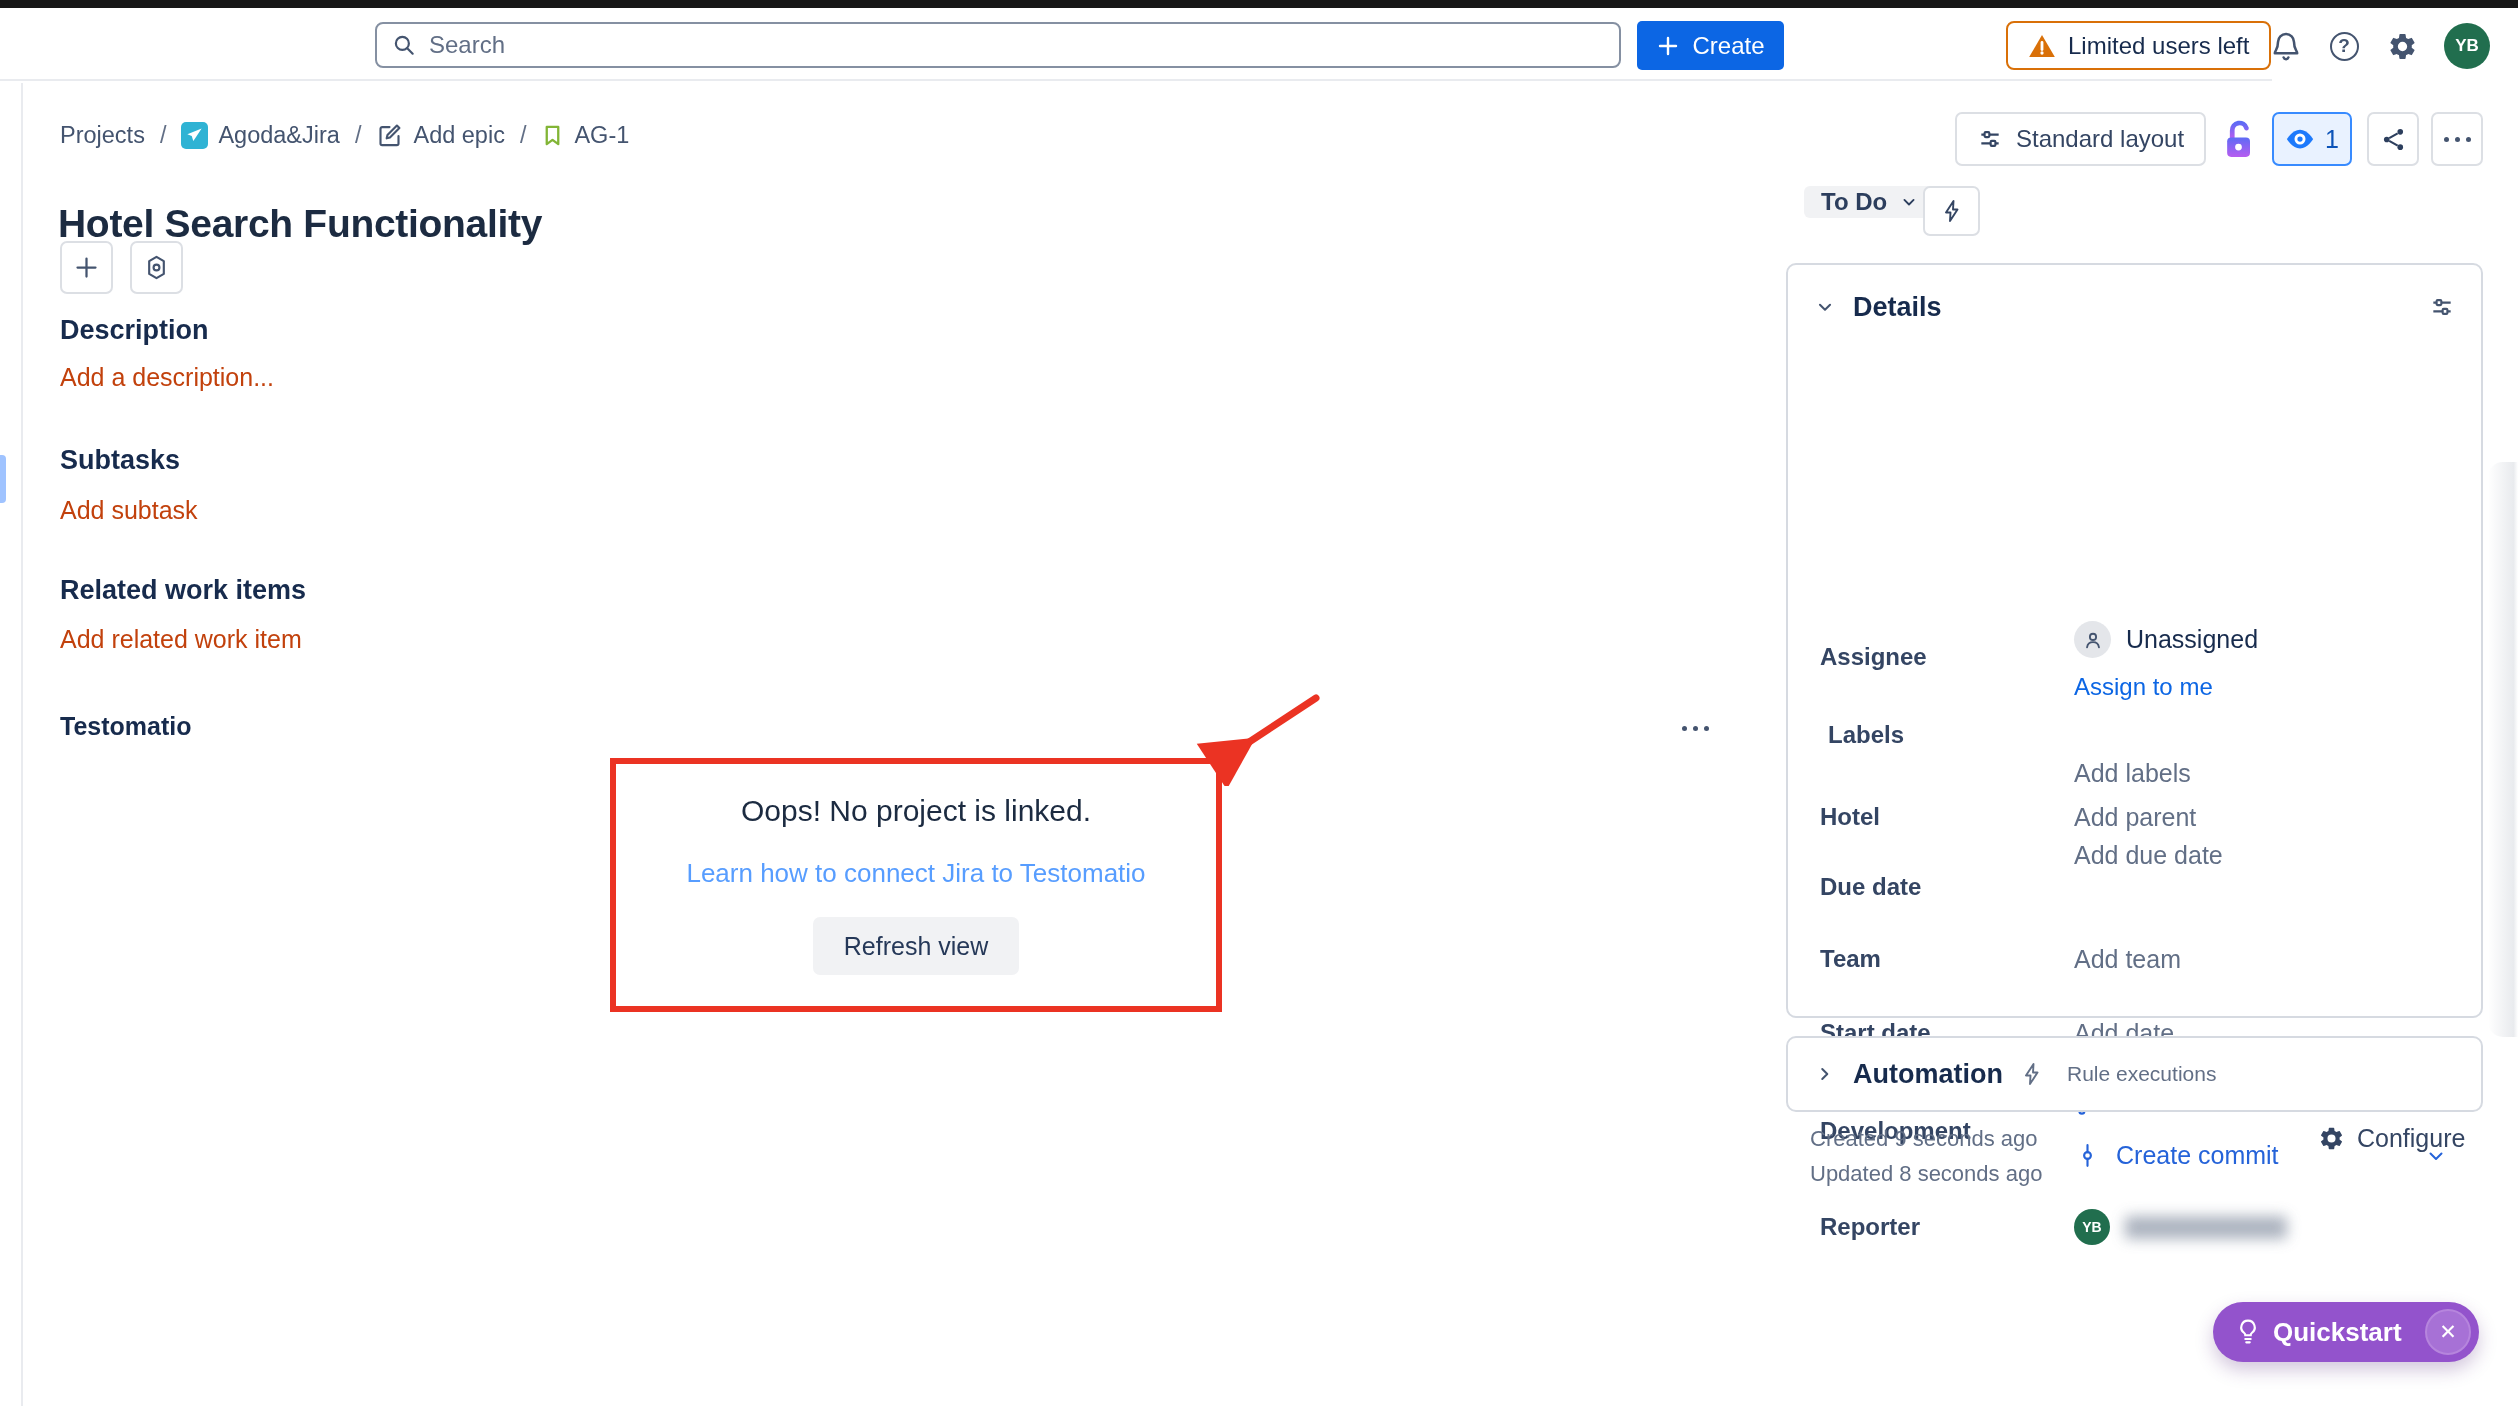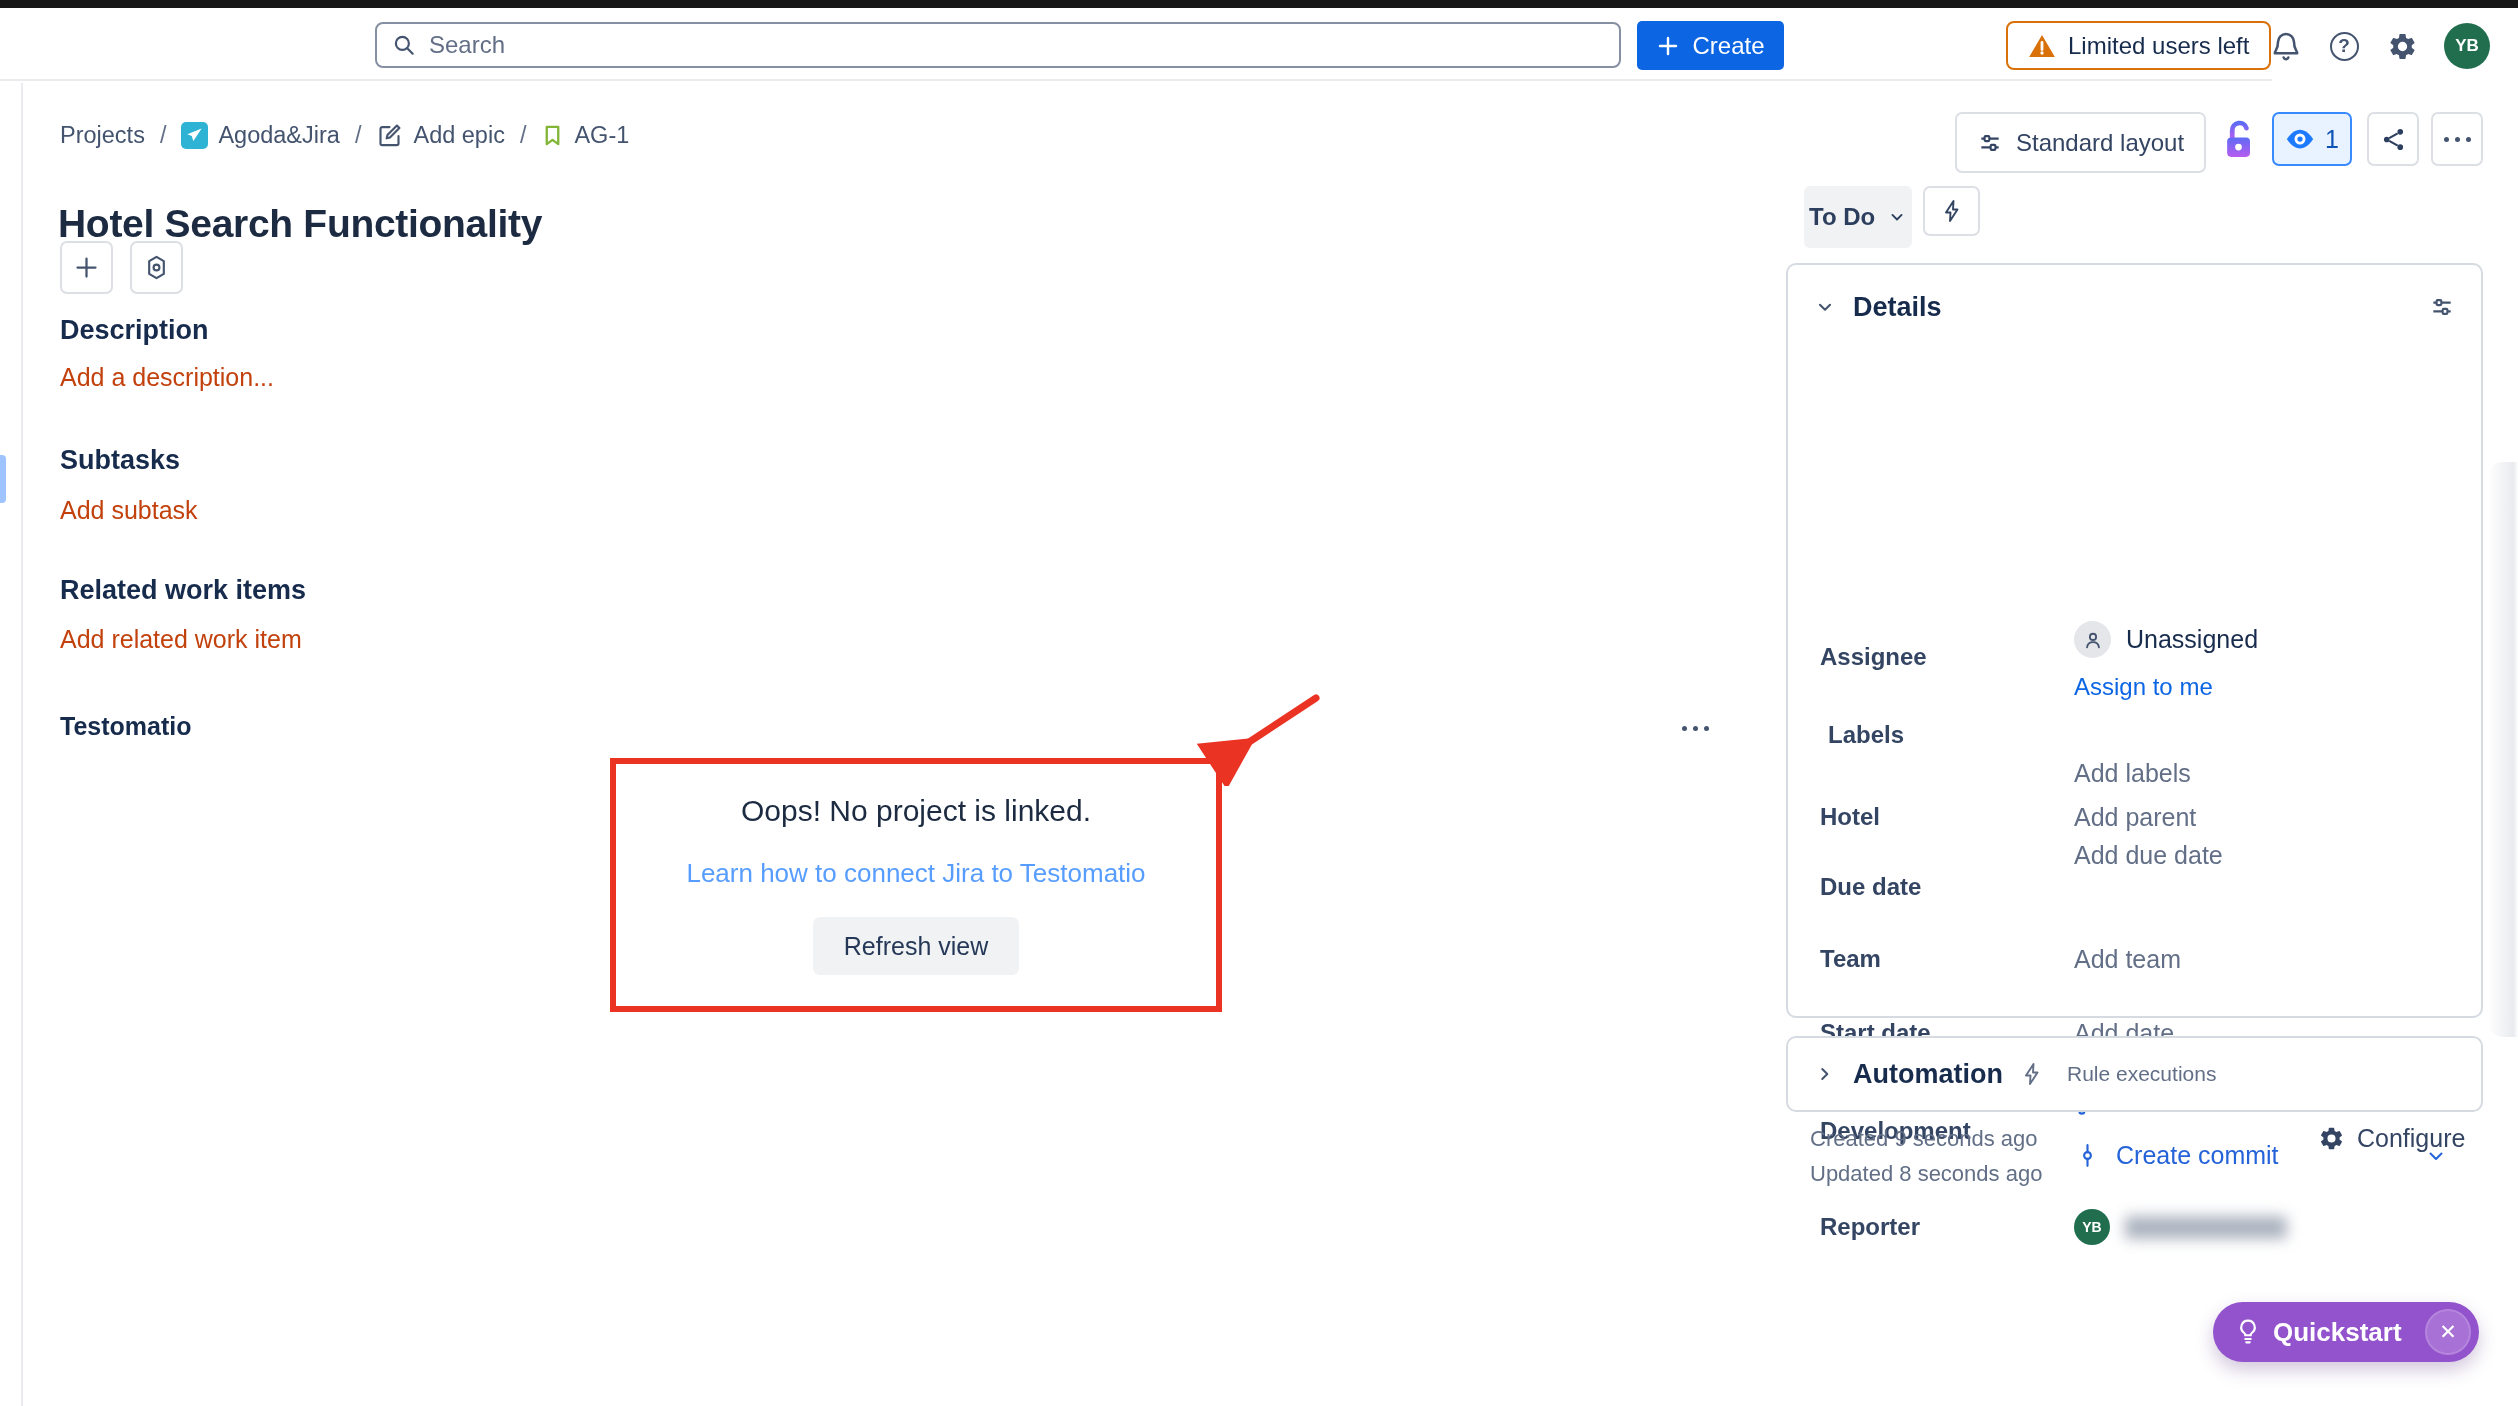--- a/index.html
+++ b/index.html
@@ -40,27 +40,27 @@
   .testo-dots{position:absolute;left:1682px;top:726px;}
 
   
   .error-box{position:absolute;left:610px;top:758px;width:612px;height:254px;border:6px solid #EB3323;background:#fff;display:flex;flex-direction:column;align-items:center;}
   .error-title{margin-top:30px;font-size:30px;color:#1C2B41;}
   .error-link{margin-top:30px;font-size:26px;color:#579DFF;cursor:pointer;}
   .refresh-btn{margin-top:28px;padding:0 31px;height:58px;display:flex;align-items:center;background:#F1F2F4;border-radius:7px;font-size:25px;font-weight:500;color:#253858;cursor:pointer;}
   .red-arrow{position:absolute;left:1196px;top:676px;pointer-events:none;}
 
   
-  .layout-btn{position:absolute;left:1955px;top:112px;height:61px;padding:0 20px;border:2px solid #DCDFE4;border-radius:7px;display:flex;align-items:center;gap:13px;font-size:24px;font-weight:500;color:#344563;background:#fff;cursor:pointer;}
+  .layout-btn{position:absolute;left:1955px;top:112px;height:54px;padding:0 20px;border:2px solid #DCDFE4;border-radius:7px;display:flex;align-items:center;gap:13px;font-size:24px;font-weight:500;color:#344563;background:#fff;cursor:pointer;}
   .lock-wrap{position:absolute;left:2218px;top:118px;width:42px;height:44px;cursor:pointer;}
   .watch-btn{position:absolute;left:2272px;top:112px;width:80px;height:54px;border:2px solid #388BFF;background:#E9F2FF;border-radius:7px;display:flex;align-items:center;justify-content:center;gap:10px;font-size:25px;color:#0C53B8;cursor:pointer;}
   .share-btn{position:absolute;left:2367px;top:112px;}
   .more-btn{position:absolute;left:2431px;top:112px;}
   .sq-btn{width:52px;height:54px;border:2px solid #DCDFE4;border-radius:7px;background:#fff;display:flex;align-items:center;justify-content:center;color:#2C3E5D;cursor:pointer;}
-  .status-btn{position:absolute;left:1804px;top:186px;height:62px;padding:0 5px;background:#F1F2F4;border-radius:6px;display:flex;align-items:center;gap:12px;font-size:24px;font-weight:600;color:#2C3E5D;cursor:pointer;}
+  .status-btn{position:absolute;left:1804px;top:186px;height:32px;padding:0 17px;background:#F1F2F4;border-radius:6px;display:flex;align-items:center;gap:12px;font-size:24px;font-weight:600;color:#2C3E5D;cursor:pointer;}
   .bolt-btn{position:absolute;left:1923px;top:186px;width:57px;height:50px;border:2px solid #DCDFE4;border-radius:7px;background:#fff;display:flex;align-items:center;justify-content:center;color:#344563;cursor:pointer;}
 
   
   .details-card{position:absolute;left:1786px;top:263px;width:697px;height:755px;border:2px solid #D6DAE1;border-radius:10px;background:#fff;}
   .details-head{position:absolute;left:0;top:20px;width:100%;height:44px;display:flex;align-items:center;padding:0 26px;gap:17px;}
   .details-title{font-size:27px;font-weight:700;color:#172B4D;flex:1;cursor:pointer;}
   .f-label{position:absolute;left:32px;font-size:24px;font-weight:600;color:#344563;}
   .f-value{position:absolute;left:286px;font-size:25px;color:#626F86;cursor:pointer;}
   .assignee-row{position:absolute;left:286px;top:356px;display:flex;align-items:center;gap:15px;cursor:pointer;}
   .unassigned-av{width:37px;height:37px;border-radius:50%;background:#E4E6EA;display:flex;align-items:center;justify-content:center;color:#44546F;}

